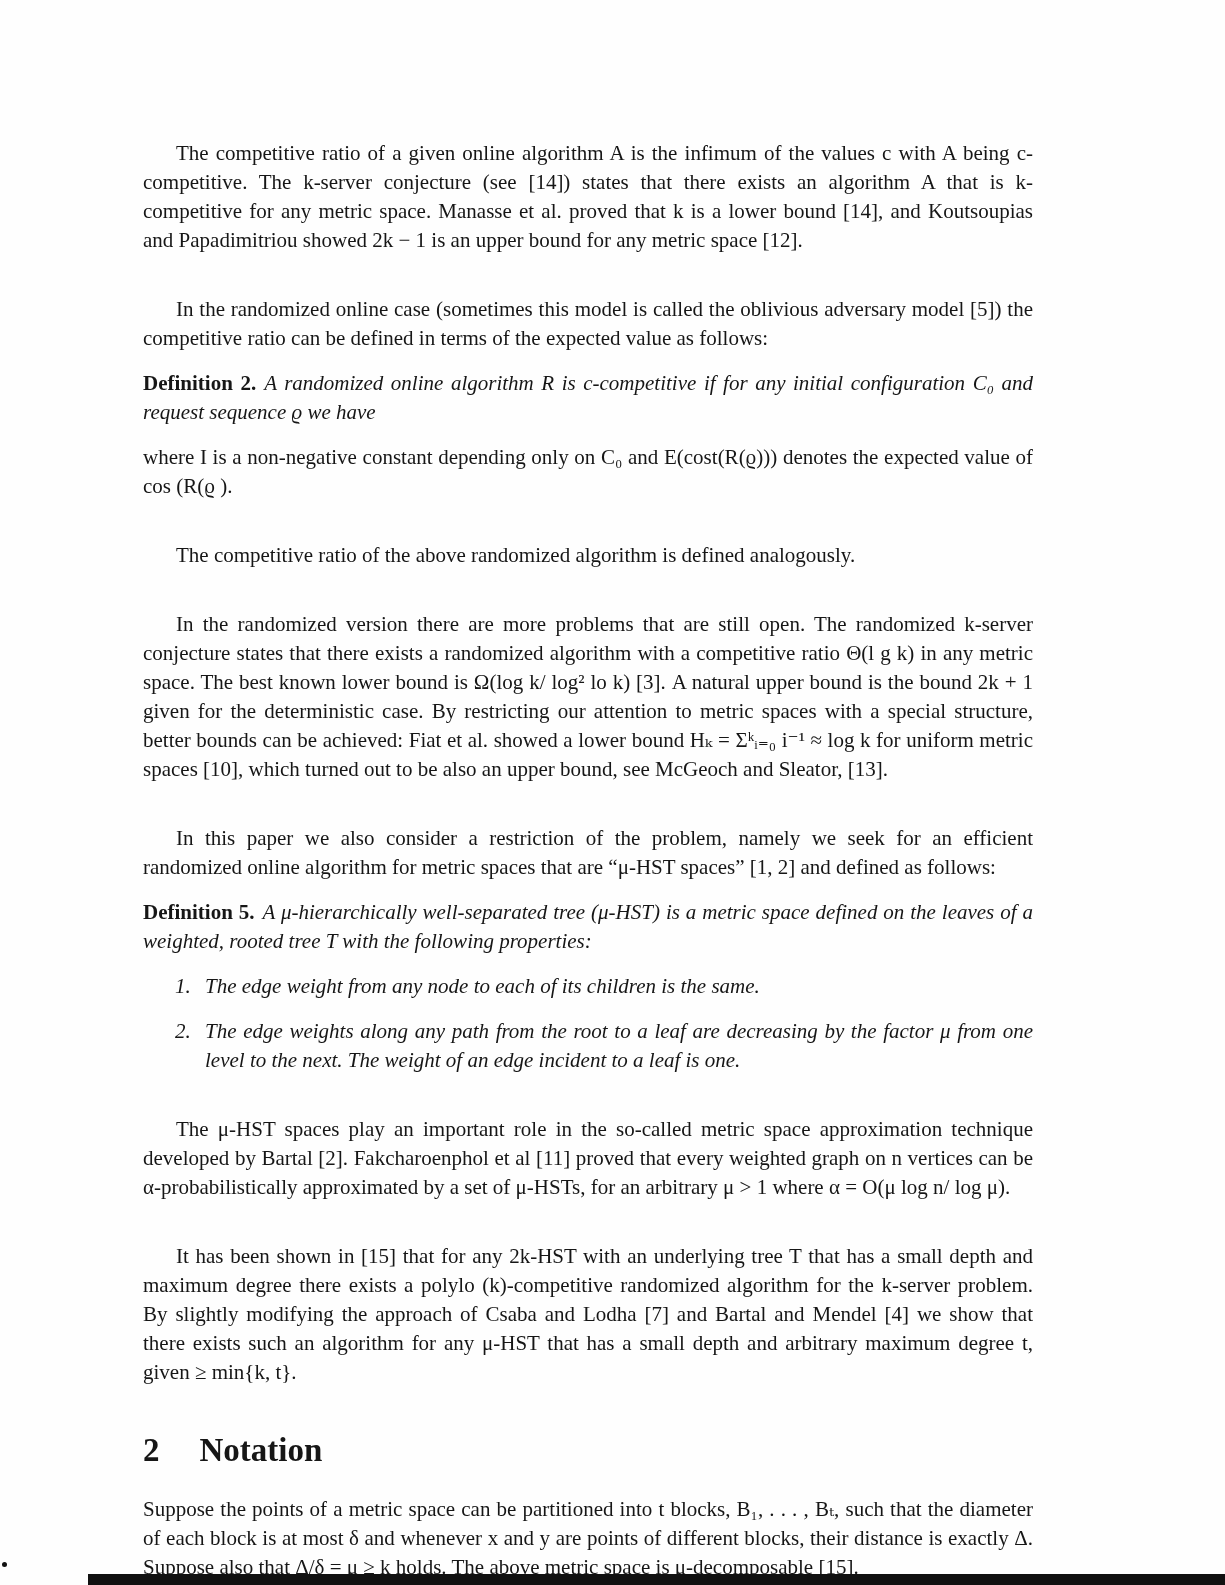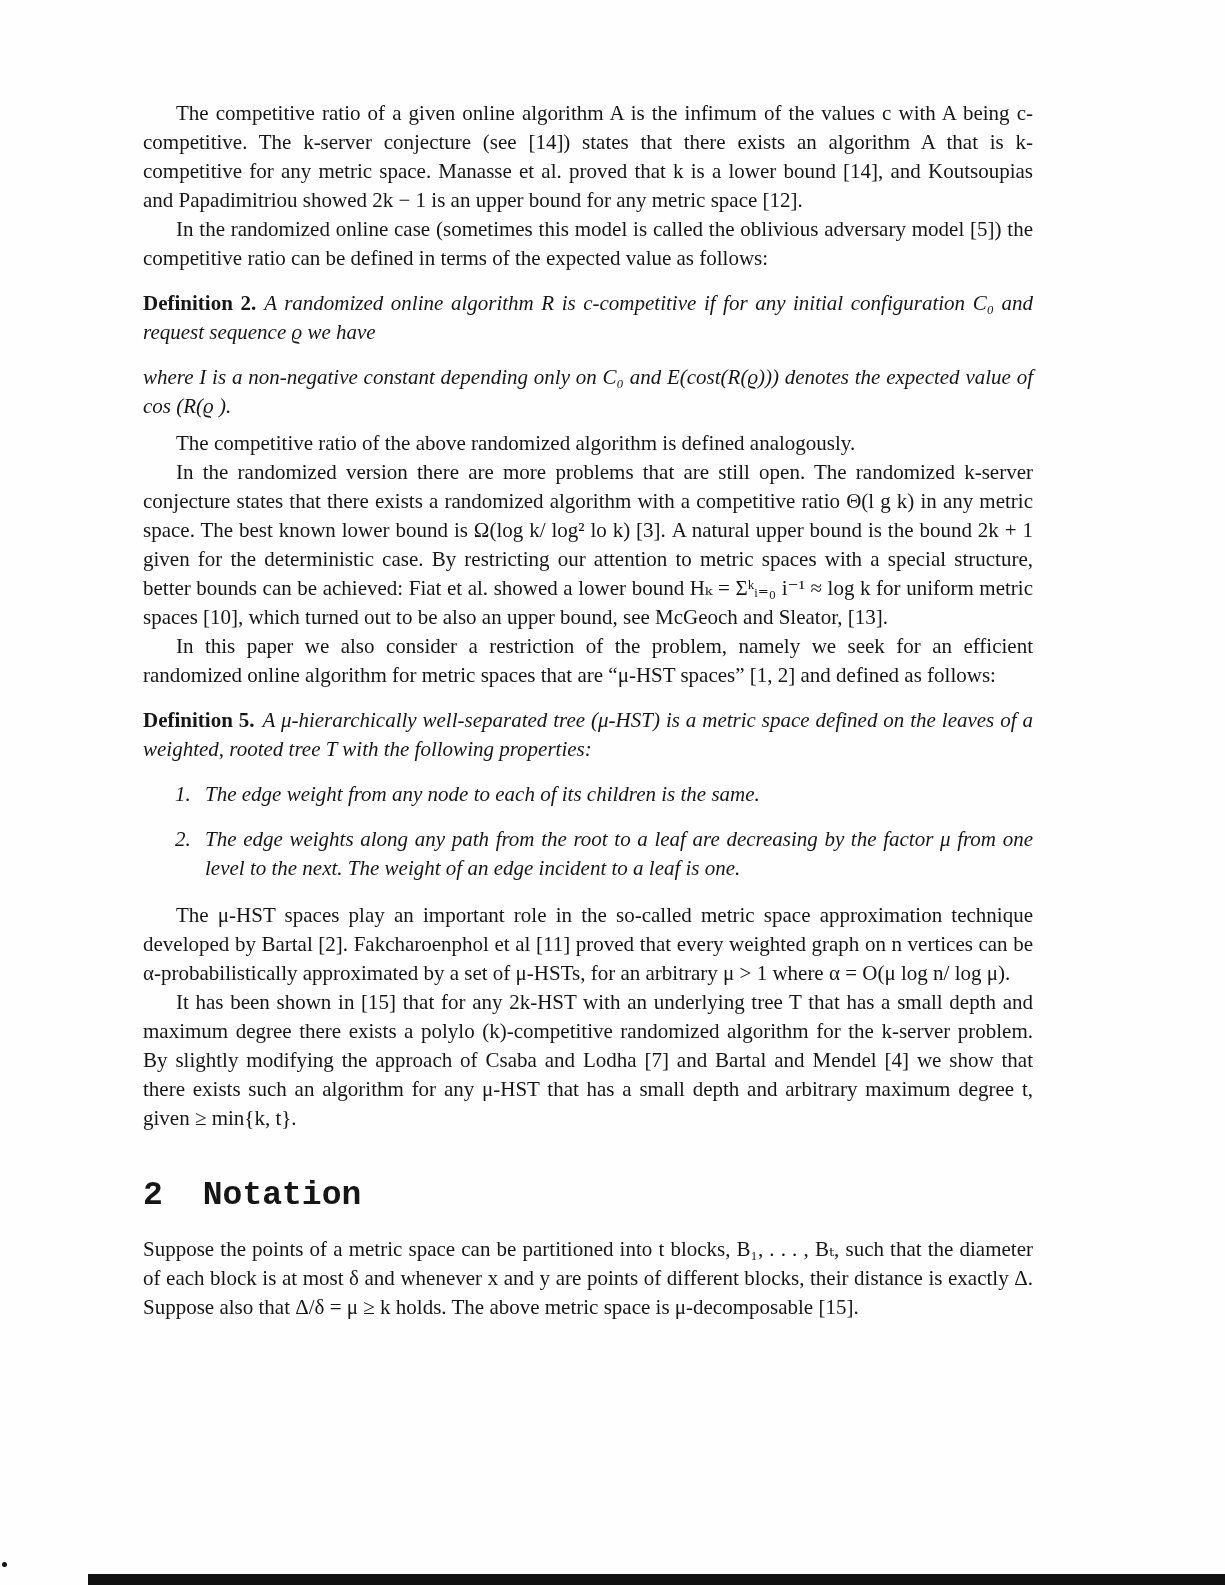--- a/index.html
+++ b/index.html
@@ -24,63 +24,62 @@
     top: 99px;
     left: 143px;
     width: 890px;
   }
   p {
     margin: 0;
     text-align: justify;
   }
   p.indent {
     text-indent: 33px;
+    margin-top: 40px;
   }
   .definition {
     margin: 16px 0;
     font-style: italic;
   }
   .def-label {
     font-style: normal;
     font-weight: bold;
     margin-right: 8px;
   }
   .formula {
     margin: 18px 0;
     text-align: center;
     font-style: normal;
   }
   .def-after {
-    font-style: italic;
     margin-bottom: 8px;
   }
   ol.def-list {
     list-style: none;
     margin: 16px 0 18px 0;
     padding: 0 0 0 32px;
     font-style: italic;
   }
   ol.def-list li {
     position: relative;
     padding-left: 30px;
     margin-bottom: 16px;
     text-align: justify;
   }
   ol.def-list li .li-number {
     position: absolute;
     left: 0;
     top: 0;
   }
   .section-heading {
-    margin: 44px 0 20px 0;
+    margin: 44px 0 26px 0;
     font-weight: bold;
     font-size: 33px;
     line-height: 38px;
     font-style: normal;
-    font-family: Liberation Mono, monospace;
   }
   .section-heading .sec-number {
     display: inline-block;
     margin-right: 40px;
   }
   .scan-bar {
     position: absolute;
     left: 88px;
     right: 0;
     bottom: 0;

